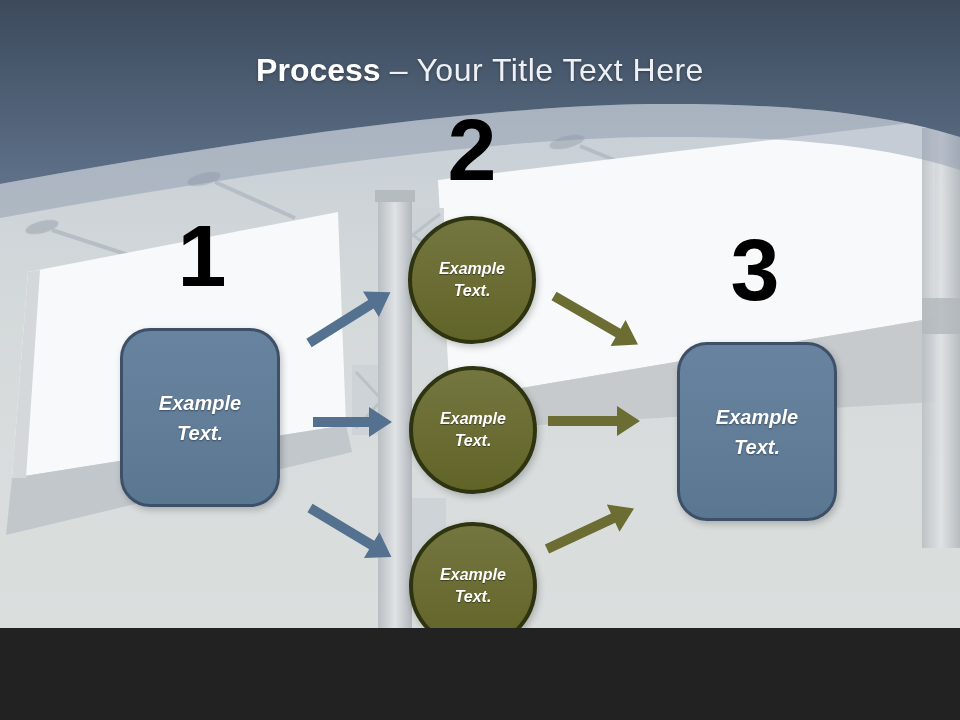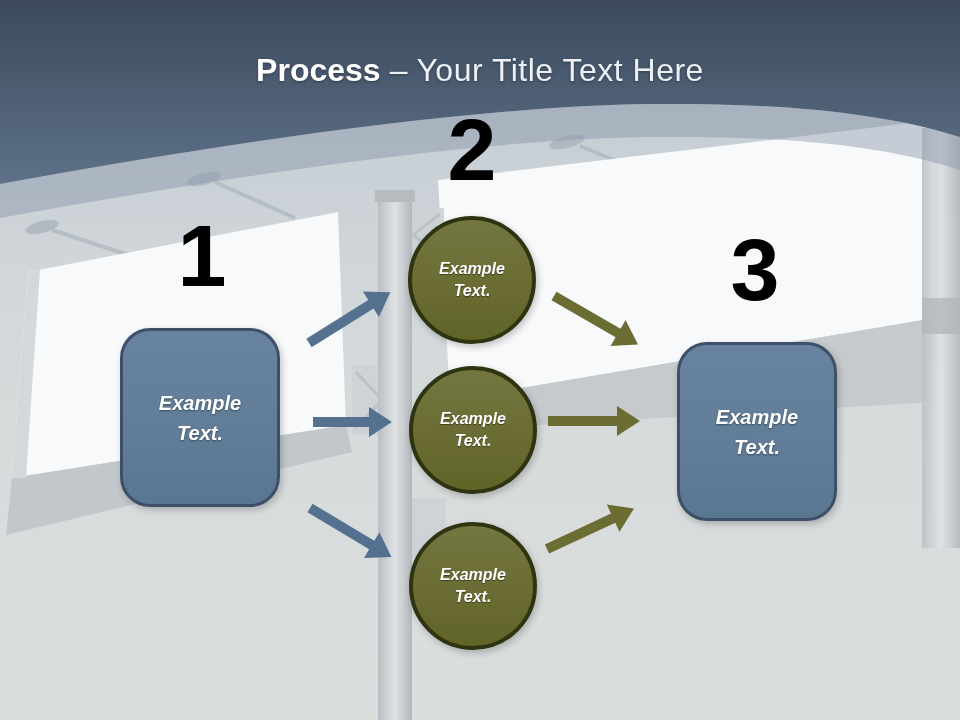--- a/index.html
+++ b/index.html
@@ -1,17 +1,17 @@
 <!DOCTYPE html>
 <html><head>
 <meta charset="utf-8">
 <style>
   html,body{margin:0;padding:0;background:#222;}
   .slide{
-    position:relative;width:960px;height:720px;overflow:hidden;
+    position:relative;width:960px;height:628px;overflow:hidden;
     font-family:"Liberation Sans",sans-serif;
     background:linear-gradient(180deg,#b6bfc9 0%,#c9d0d6 22%,#d3d8da 45%,#d8dcdc 70%,#dadedd 100%);
   }
   svg{display:block;}
   .bg,.arrows{position:absolute;left:0;top:0;width:960px;height:720px;}
   
   .title{
     position:absolute;left:0;top:52px;width:100%;text-align:center;
     font-size:32px;color:#ffffff;white-space:nowrap;
     text-shadow:0 1px 3px rgba(0,0,0,0.35);

